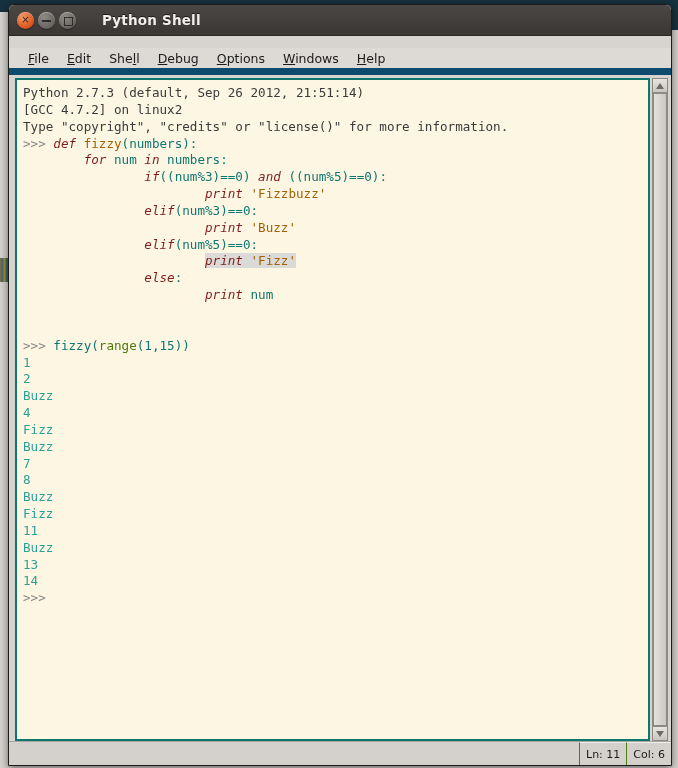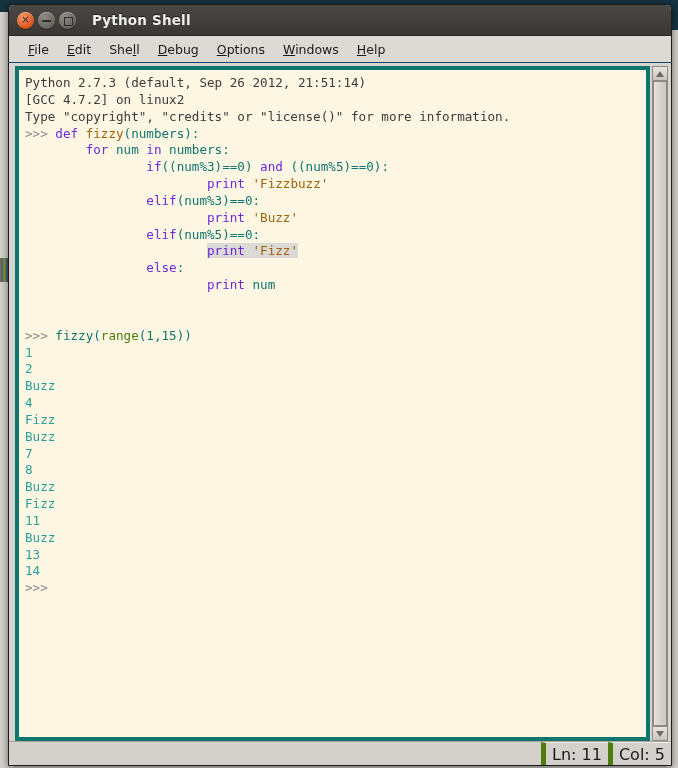--- a/index.html
+++ b/index.html
@@ -96,39 +96,40 @@
     height: 2px;
     background: #2e2b28;
   }
   .wbtn.max .sq {
     position: absolute;
     left: 5px; top: 5px;
     width: 7px; height: 7px;
     border: 1.5px solid #2e2b28;
   }
   #window-title {
-    margin-left: 12px;
+    margin-left: 22px;
     color: #f2f0ee;
     font-size: 13.5px;
     font-weight: bold;
     font-family: "DejaVu Sans", sans-serif;
     text-shadow: 0 -1px 0 rgba(0,0,0,.6);
     letter-spacing: .2px;
   }
 
   
   #menubar {
     flex: 0 0 27px;
     height: 27px;
     background: #ddd9d5;
-    border-bottom: 1px solid #0c4a6e;
+    border-bottom: 7px solid #0c4a6e;
     display: flex;
     align-items: center;
     padding-left: 10px;
     box-sizing: border-box;
+    margin-top: 12px;
   }
   .menu-item {
     font-family: "DejaVu Sans", sans-serif;
     font-size: 12.5px;
     color: #1b1b1b;
     padding: 2px 9px 2px 9px;
     cursor: default;
     white-space: nowrap;
   }
   .menu-item u { text-decoration: underline; }
@@ -138,40 +139,40 @@
     flex: 1 1 auto;
     display: flex;
     position: relative;
     background: #d7d4d0;
     padding: 3px 3px 0 6px;
     box-sizing: border-box;
     min-height: 0;
   }
   #text-frame {
     flex: 1 1 auto;
-    border: 4px solid #0f766e;
+    border: 2px solid #0f766e;
     background: #fdf6e3;
     position: relative;
     overflow: hidden;
     min-width: 0;
   }
   #code {
     margin: 0;
     padding: 5px 0 0 6px;
     font-family: "DejaVu Sans Mono", monospace;
     font-size: 12.6px;
     line-height: 16.85px;
     color: #3b3b3b;
     white-space: pre;
     background: transparent;
   }
   .ln { display: block; min-height: 16.85px; }
   .c-prompt  { color: #8a8a8a; }
   .c-plain   { color: #0f766e; }
-  .c-kw      { color: #6d28d9; }
+  .c-kw      { color: #7f1d1d; font-style: italic; }
   .c-def     { color: #a16207; }
   .c-builtin { color: #4d7c0f; }
   .c-str     { color: #a16207; }
   .c-out     { color: #2aa198; }
   .sel       { background: #dcdad6; }
 
   
   #vscroll {
     flex: 0 0 16px;
     width: 16px;
@@ -227,26 +228,26 @@
     display: flex;
     align-items: stretch;
     justify-content: flex-end;
     box-sizing: border-box;
   }
   #status-spacer {
     flex: 1 1 auto;
   }
   .status-cell {
     font-family: "DejaVu Sans", sans-serif;
-    font-size: 16px;
+    font-size: 11px;
     color: #1b1b1b;
     display: flex;
     align-items: center;
     padding: 0 6px;
-    border-left: 5px solid #4d7c0f;
+    border-left: 1px solid #4d7c0f;
     border-top: 1px solid #efece9;
     background: #d4d0cc;
     white-space: nowrap;
   }
 </style>
 </head>
 <body>
 
 <div id="desktop">
   <div id="backdrop-strip"></div>
@@ -293,16 +294,16 @@
       </div>
       <div class="sb-arrow down">
         <span class="tri"></span>
       </div>
     </div>
   </div>
 
   <div id="statusbar">
     <div id="status-spacer"></div>
     <div class="status-cell">Ln: 11</div>
-    <div class="status-cell">Col: 5</div>
+    <div class="status-cell">Col: 6</div>
   </div>
 
 </div>
 
 </body></html>

